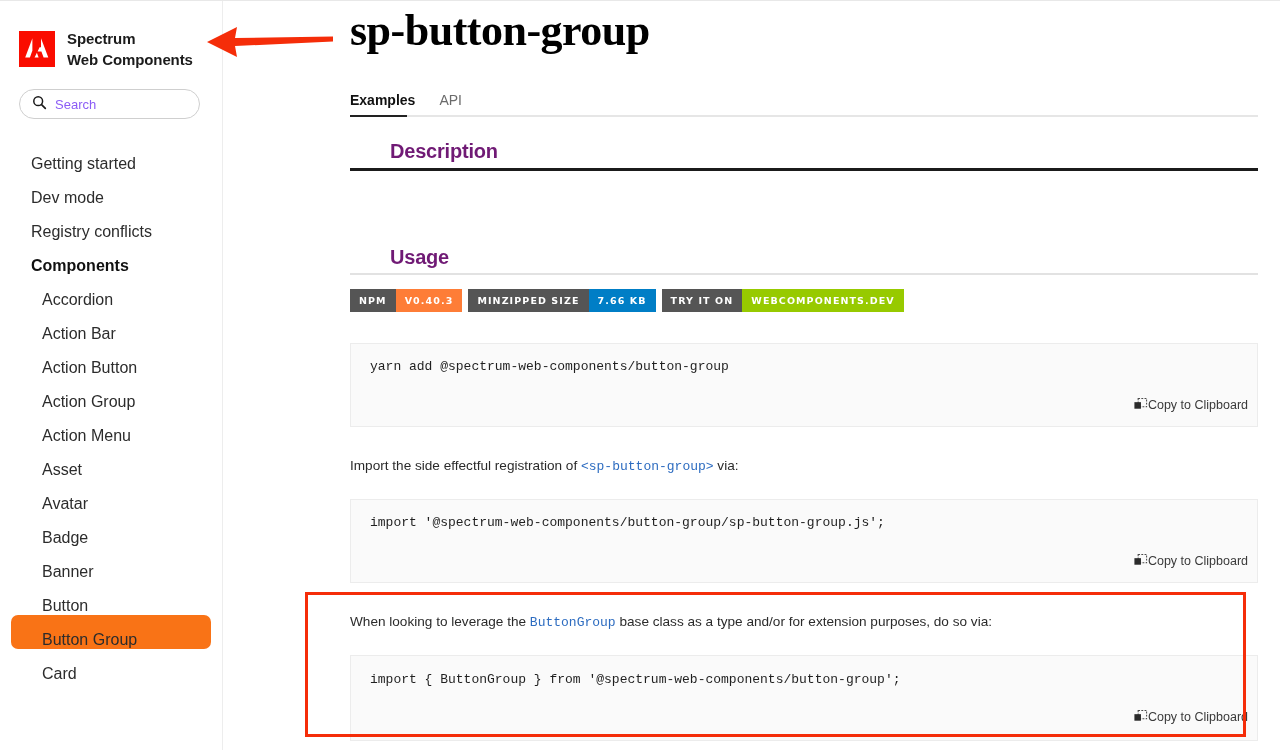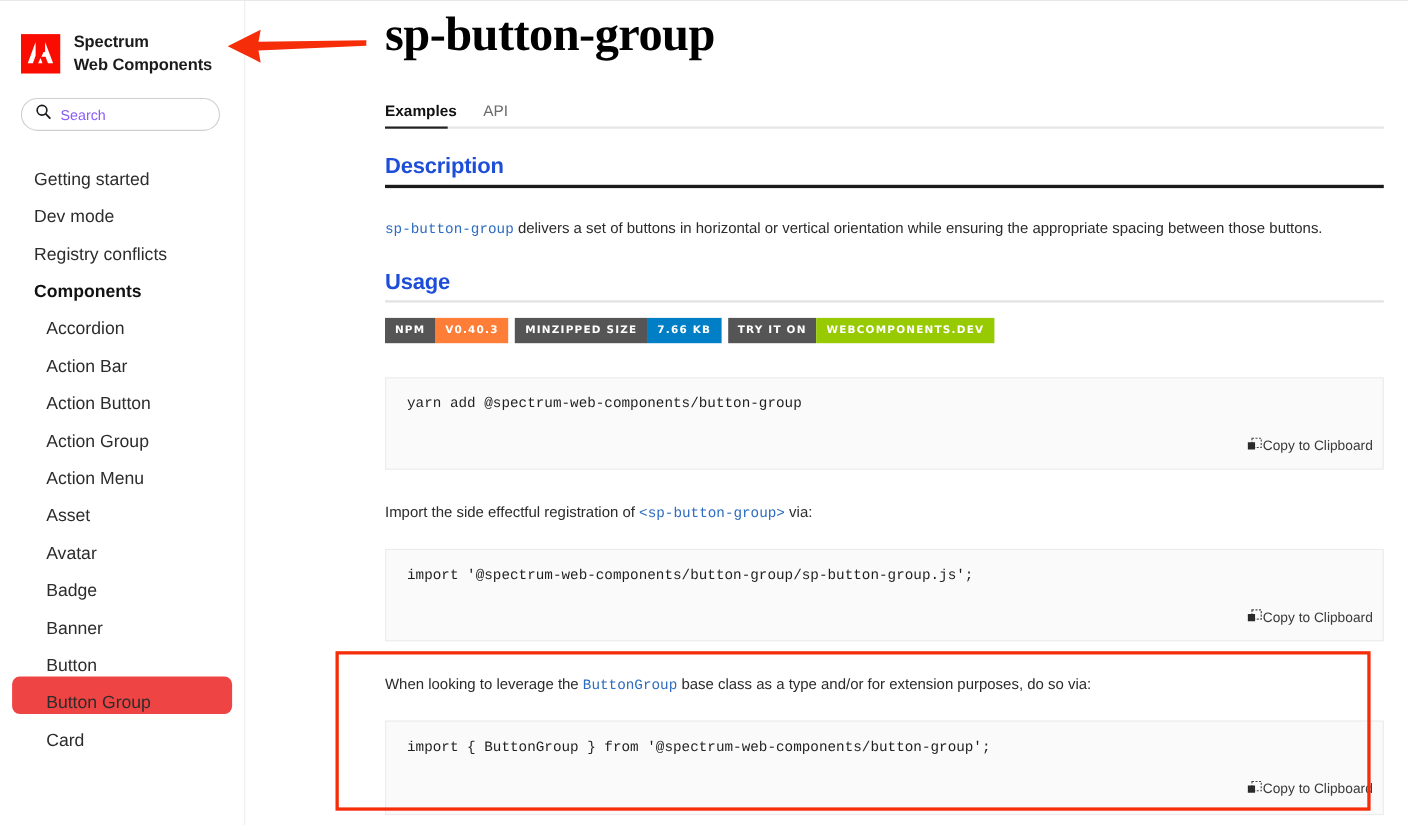--- a/index.html
+++ b/index.html
@@ -41,21 +41,21 @@
 
   .nav{ position:absolute; left:0; top:138px; width:222px; }
   .nav-item{
     height:34px; display:flex; align-items:flex-end;
     font-size:16px; color:#2c2c2c; border-radius:7px;
     margin:0 11px; padding-left:20px; white-space:nowrap;
   }
   .nav-item.level0{ padding-left:20px; }
   .nav-item.level1{ padding-left:31px; }
   .nav-item.section{ font-weight:700; color:#111; }
-  .nav-item.active{ background:#ef4444; }
+  .nav-item.active{ background:#f97316; }
 
   .sidebar-fade{
     position:absolute; left:0; bottom:0; width:222px; height:46px;
     background:linear-gradient(to bottom, rgba(255,255,255,0) 0%, #ffffff 72%);
     pointer-events:none;
   }
 
   
   .arrow-anno{ position:absolute; left:205px; top:16px; width:130px; height:48px; }
 
@@ -72,22 +72,23 @@
   .tab{ font-size:14px; color:#6b6b6b; padding-bottom:4px; }
   .tab.active{ color:#111; font-weight:700; }
   .tabs-baseline{
     position:relative; height:2px; background:#e6e6e6; width:908px; margin-top:3px;
   }
   .tabs-active-bar{
     position:absolute; left:0; top:0; height:2px; width:57px; background:#222;
   }
 
   .section-h{
-    position:absolute; font-size:20px; font-weight:700; color:#1d4ed8;
+    position:absolute; font-size:20px; font-weight:700; color:#701a75;
     letter-spacing:-0.2px;
+    margin-left:40px;
   }
   .rule{ position:absolute; }
 
   .para{
     position:absolute; font-size:13.6px; color:#2b2b2b; line-height:20px;
   }
   .mono-link{
     font-family:"Liberation Mono", monospace;
     font-size:13px; color:#2d6cc0;
   }
@@ -225,23 +226,20 @@
           <div class="tab">API</div>
         </div>
       <div class="tabs-baseline">
         <div class="tabs-active-bar"></div>
       </div>
     </div>
 
     <div class="section-h" style="left:110px; top:139px;">Description</div>
     <div class="rule" style="left:110px; top:167px; width:908px; height:3px; background:#1b1b1b;"></div>
 
-    <div class="para" style="left:110px; top:197px; width:908px;">
-      <span class="mono-link">sp-button-group</span><span> delivers a set of buttons in horizontal or vertical orientation while ensuring the appropriate spacing between those buttons.</span>
-    </div>
 
     <div class="section-h" style="left:110px; top:245px;">Usage</div>
     <div class="rule" style="left:110px; top:272px; width:908px; height:2px; background:#e2e2e2;"></div>
 
     <div class="badges" id="badges" style="left:110px; top:288px;">
         <div class="badge-pair">
           <div class="badge-seg badge-left">NPM</div>
           <div class="badge-seg" style="background: rgb(254, 125, 55);">V0.40.3</div>
         </div>
         <div class="badge-pair">

